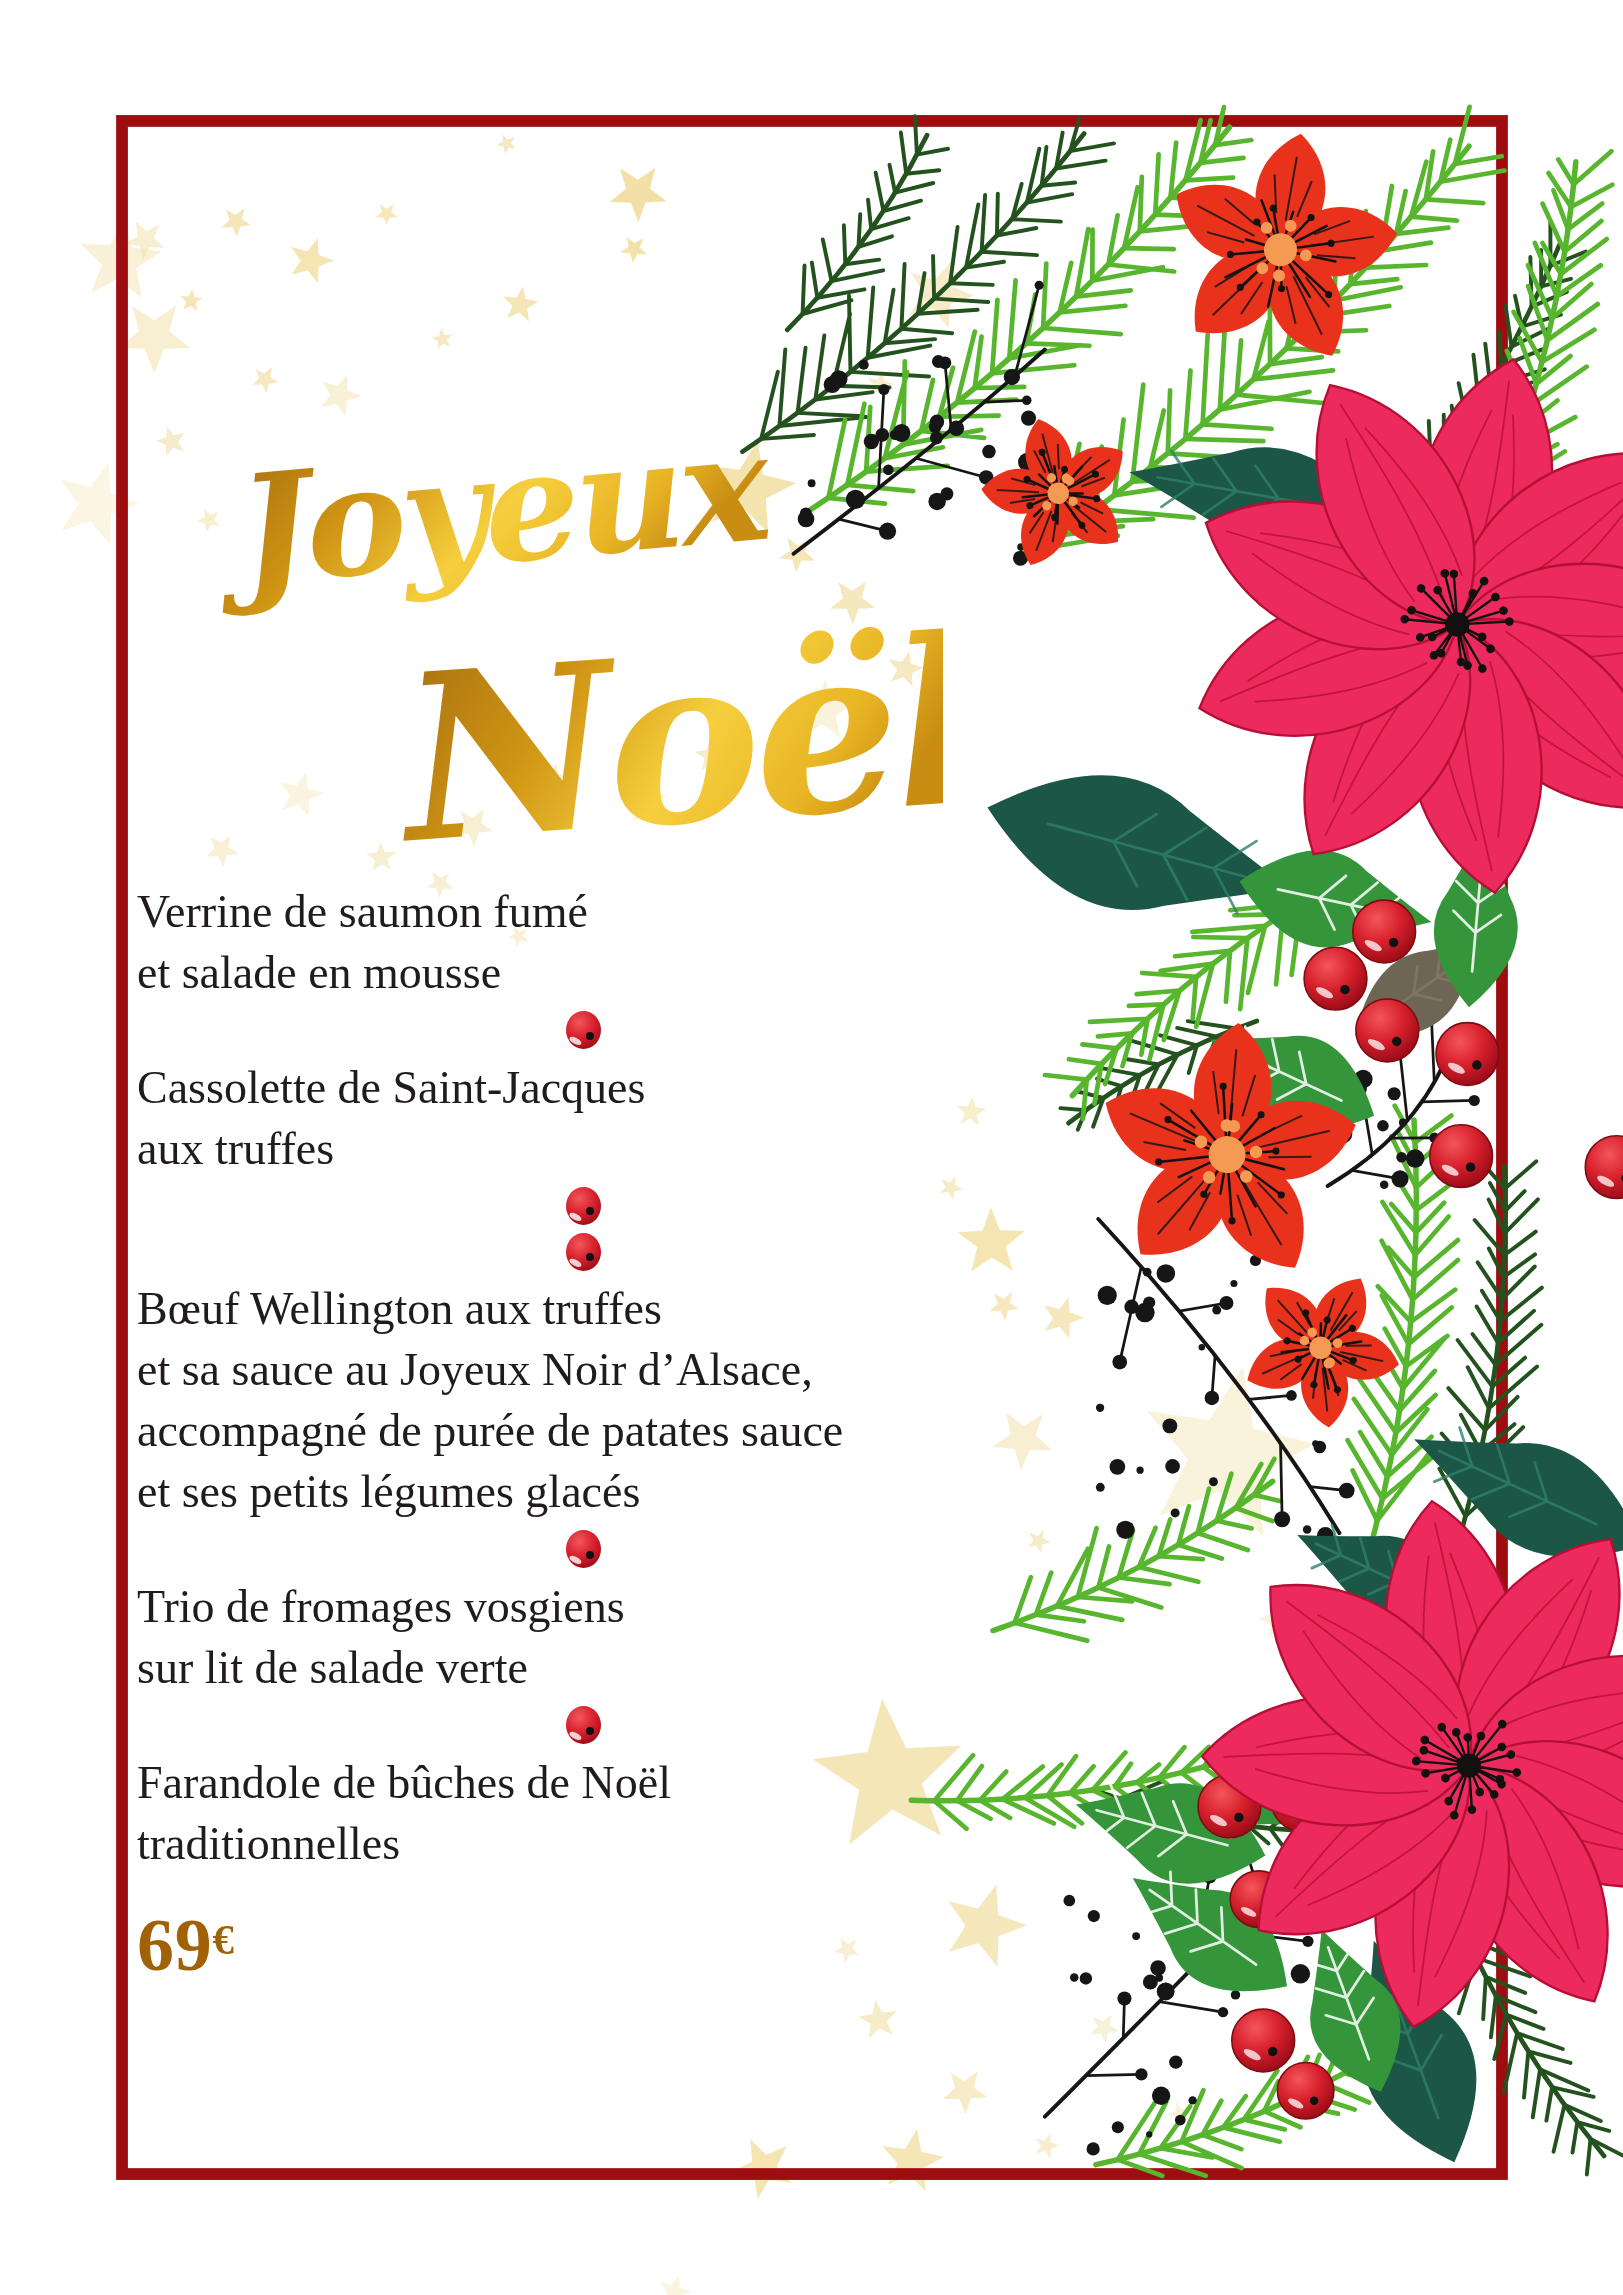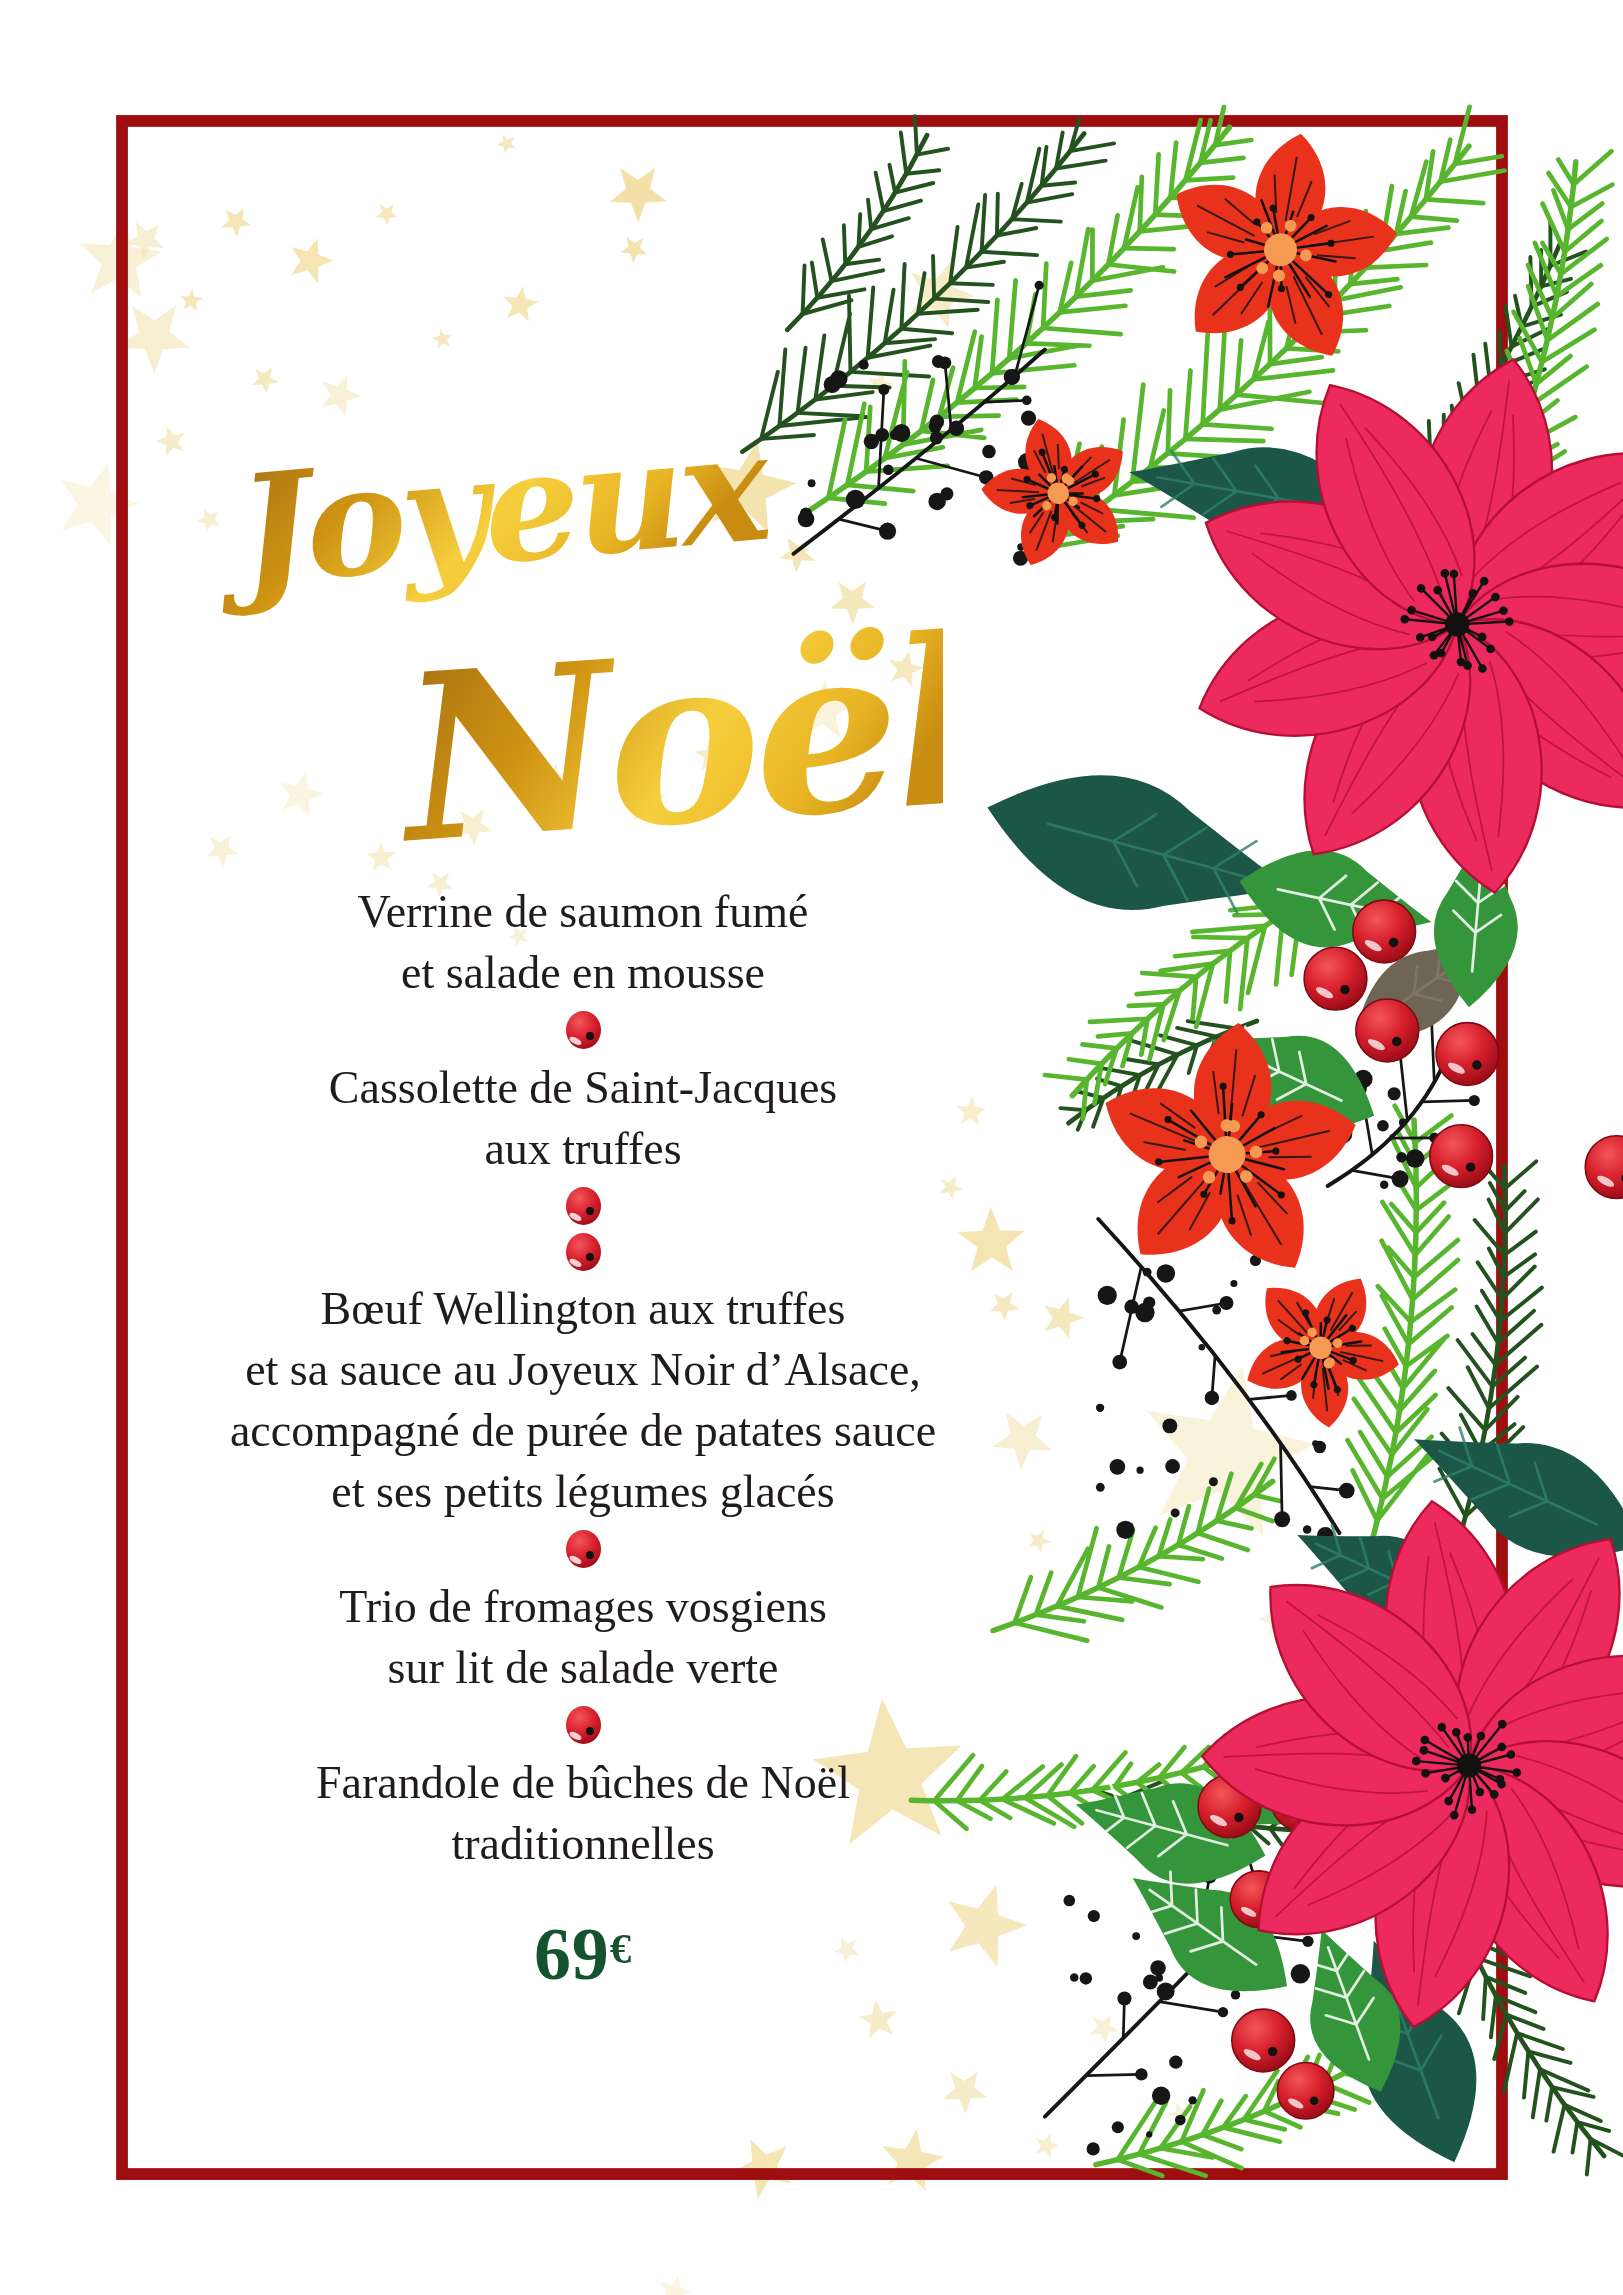--- a/index.html
+++ b/index.html
@@ -4,38 +4,38 @@
 <style>
   html,body{margin:0;padding:0;}
   body{
     width:1624px;height:2295px;position:relative;background:#ffffff;
     overflow:hidden;font-family:"Liberation Serif",serif;
   }
   #deco{position:absolute;left:0;top:0;width:1624px;height:2295px;}
   #title-svg{position:absolute;left:110px;top:354px;width:833px;height:550px;}
   .menu{
     position:absolute;left:137px;top:881px;width:892px;
-    text-align:center;color:#211c1c;
+    text-align:left;color:#211c1c;
   }
   .menu-item{margin:0;}
   .menu-line{font-size:46px;line-height:61px;white-space:nowrap;}
   .berry-sep{
     width:35px;height:38px;margin:7.9px auto;border-radius:50%;position:relative;
     background:radial-gradient(circle at 38% 30%, #f4555c 0%, #d6202c 45%, #a40f1b 76%, #7c0a12 100%);
   }
   .berry-sep::after{
     content:"";position:absolute;width:7.9px;height:7.9px;border-radius:50%;
     background:#111;right:7px;bottom:9.4px;
   }
   .berry-sep::before{
     content:"";position:absolute;width:13.4px;height:5.5px;border-radius:50%;
     background:rgba(255,255,255,.8);left:3.9px;bottom:5.5px;transform:rotate(28deg);
   }
   .price{
-    margin-top:38px;font-size:74px;font-weight:bold;color:#14532d;letter-spacing:0.8px;
+    margin-top:29px;font-size:74px;font-weight:bold;color:#a16207;letter-spacing:0.8px;
   }
   .price .cur{font-size:.58em;vertical-align:.38em;}
 </style>
 </head>
 <body>
 
 <svg id="deco" viewBox="0 0 2067 2922" aria-hidden="true">
   <defs>
     <radialGradient id="berryG" cx="0.38" cy="0.3" r="0.85">
       <stop offset="0" stop-color="#f4555c"></stop>

